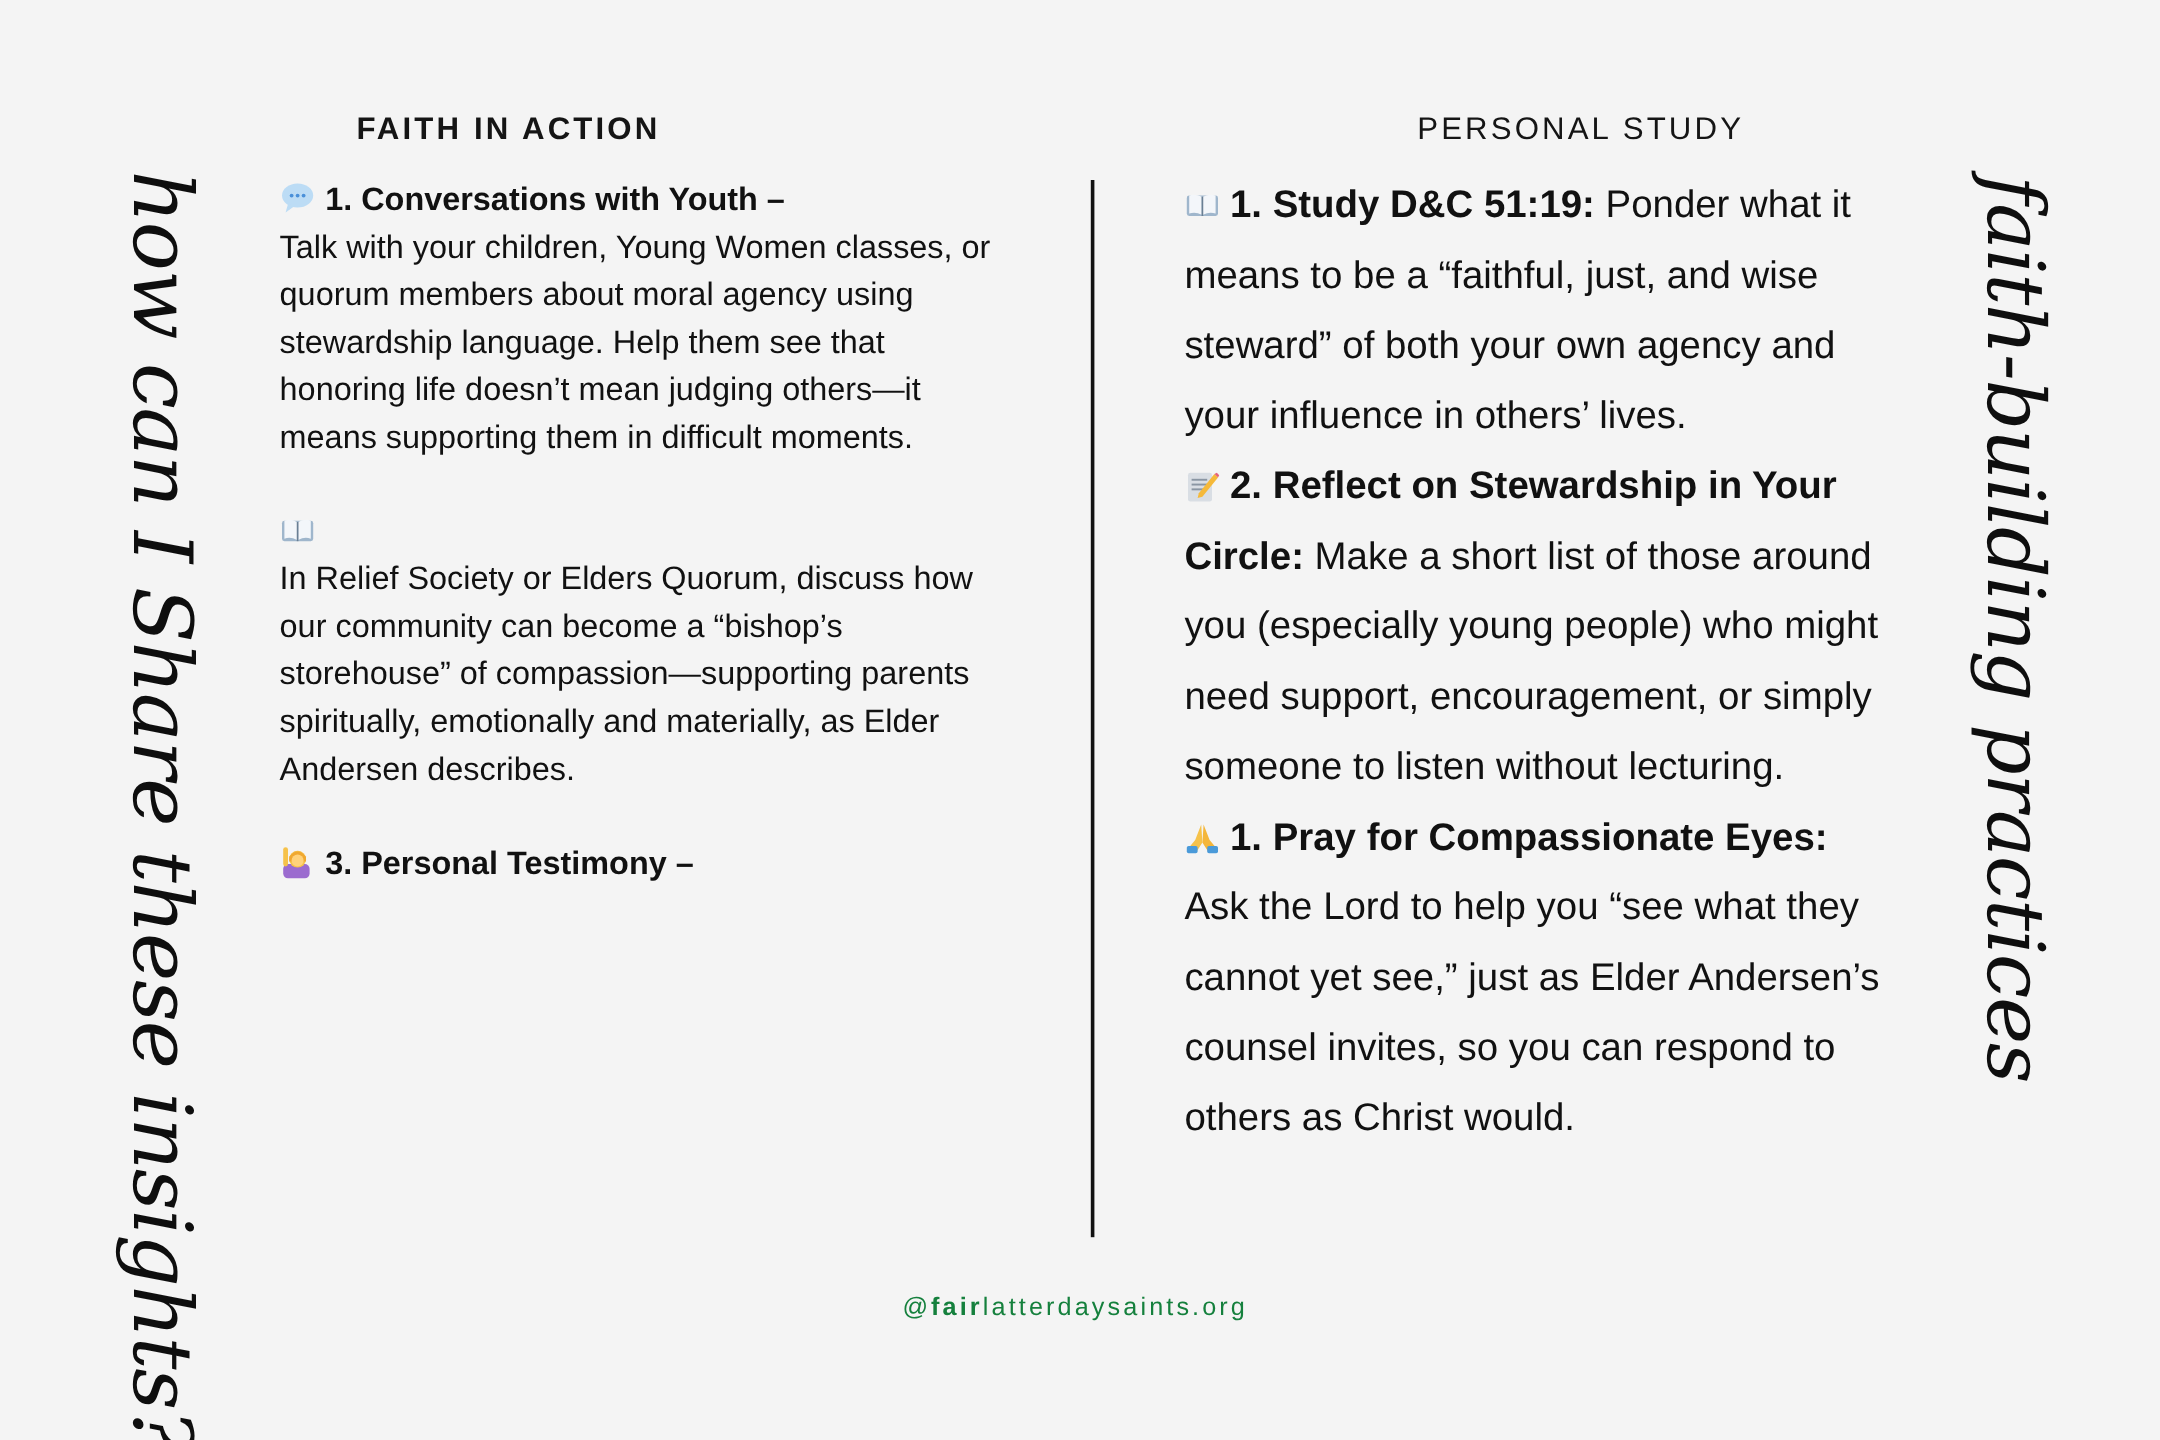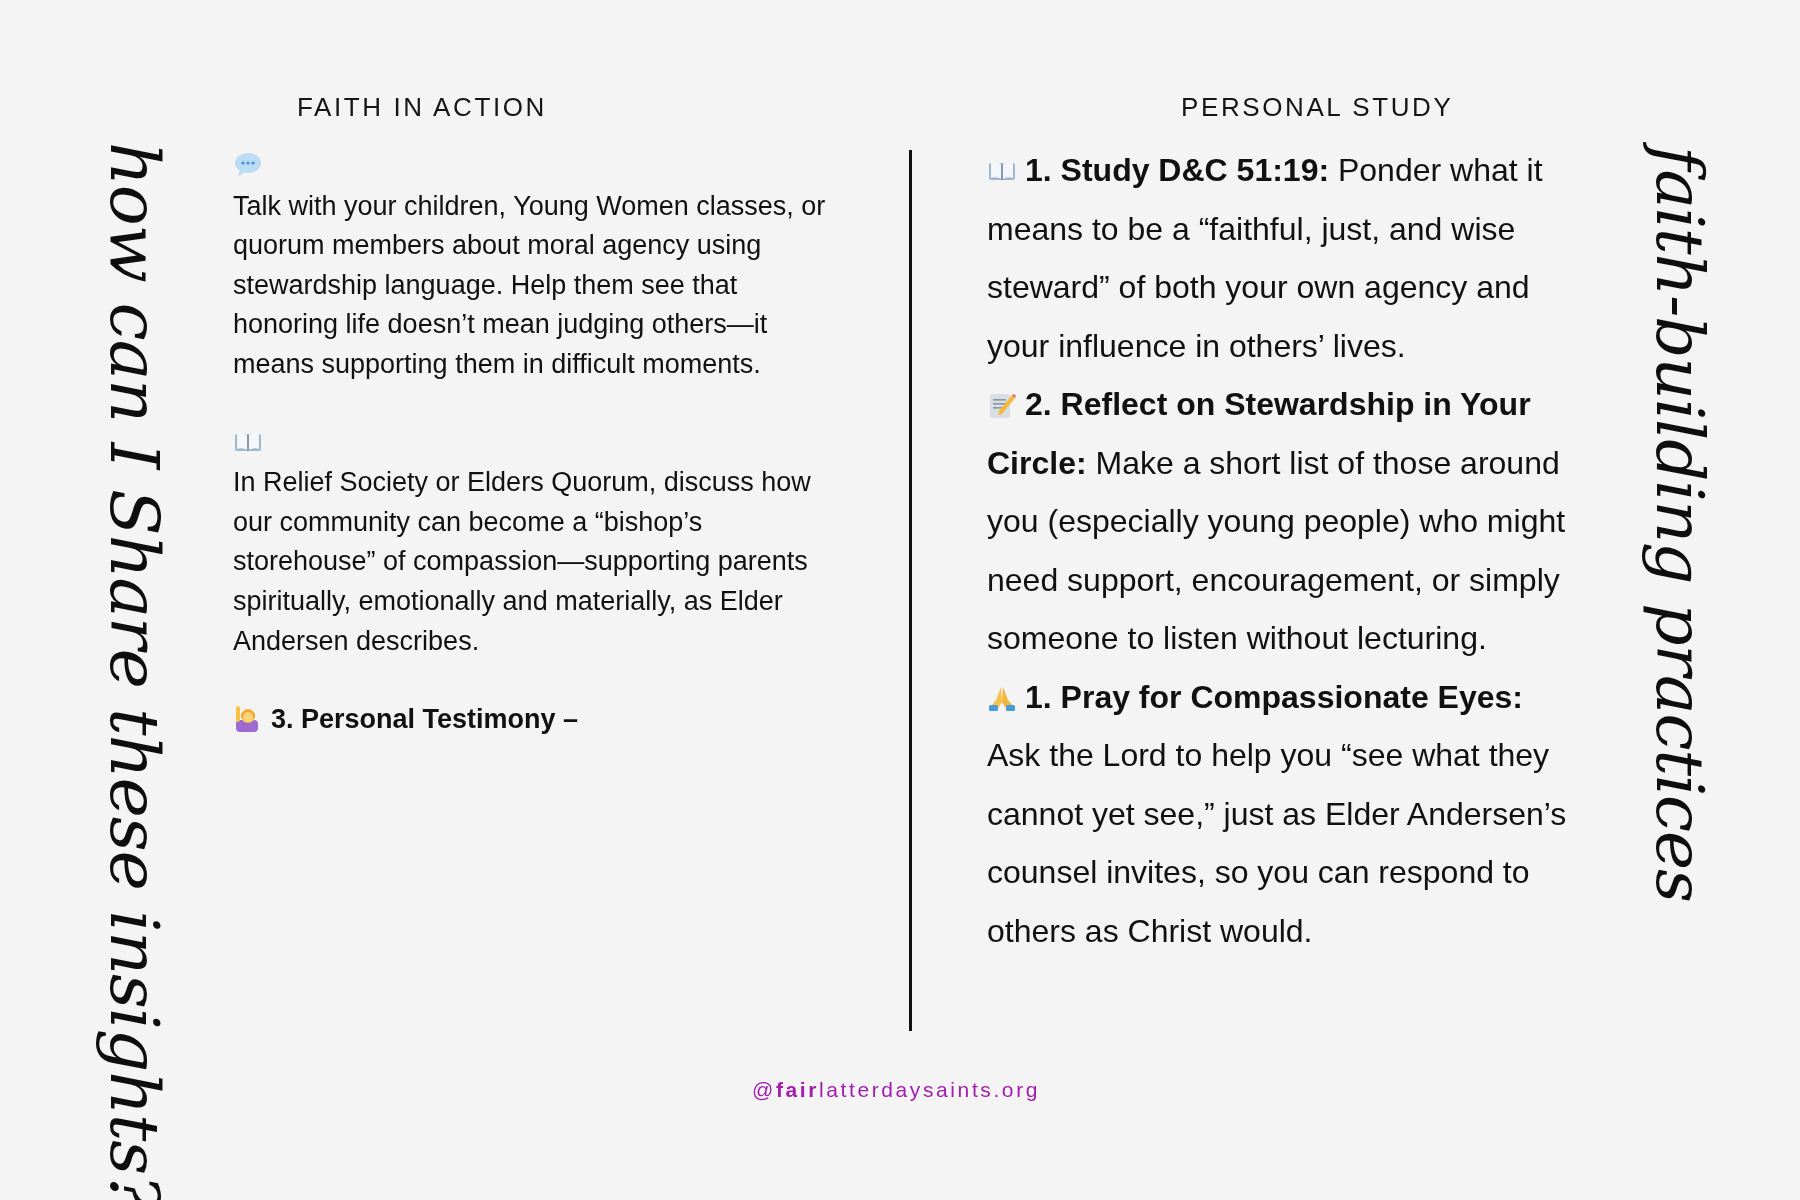--- a/index.html
+++ b/index.html
@@ -13,21 +13,21 @@
     }
     .section-heading {
       position: absolute;
       top: 92px;
       font-size: 26px;
       letter-spacing: 2.6px;
       font-weight: 400;
       color: #151515;
       white-space: nowrap;
     }
-    #heading-left { left: 297px; }
+    #heading-left { left: 297px; font-weight: bold; }
     #heading-right { left: 1181px; }
 
     .vertical-script {
       position: absolute;
       font-family: "DejaVu Serif", serif;
       font-style: italic;
       font-size: 70px;
       line-height: 1;
       color: #0e0e0e;
       white-space: nowrap;
@@ -74,21 +74,21 @@
       line-height: 28px;
       text-align: center;
     }
     .emoji svg { width: 30px; height: 28px; display: block; }
 
     .footer {
       position: absolute;
       left: 752px; top: 1078px;
       font-size: 21px;
       letter-spacing: 2.6px;
-      color: #a21caf;
+      color: #15803d;
       white-space: nowrap;
     }
     .footer .bold { font-weight: 700; }
   </style>
 </head>
 <body>
 
 <div id="heading-left" class="section-heading">FAITH IN ACTION</div>
 <div id="heading-right" class="section-heading">PERSONAL STUDY</div>
 
@@ -98,21 +98,21 @@
 <div class="col-left">
   <div class="item">
     <span class="emoji">
       <svg viewBox="0 0 30 28">
           <ellipse cx="15" cy="12" rx="13" ry="10" fill="#bcdcf5"></ellipse>
           <path d="M7 19 L5 26 L12 21 Z" fill="#bcdcf5"></path>
           <circle cx="10" cy="12" r="1.6" fill="#4a90d9"></circle>
           <circle cx="15" cy="12" r="1.6" fill="#4a90d9"></circle>
           <circle cx="20" cy="12" r="1.6" fill="#4a90d9"></circle>
         </svg>
-    </span>
+    </span><span class="item-title">1. Conversations with Youth –</span>
     <span class="item-body">Talk with your children, Young Women classes, or quorum members about moral agency using stewardship language. Help them see that honoring life doesn’t mean judging others—it means supporting them in difficult moments.</span>
   </div>
   <div class="item">
     <span class="emoji">
       <svg viewBox="0 0 30 28">
           <rect x="2" y="6" width="26" height="17" rx="2" fill="#9fb6cc"></rect>
           <path d="M4 6 Q9 4 14.5 7 L14.5 22 Q9 19 4 21 Z" fill="#f3f6fa"></path>
           <path d="M26 6 Q21 4 15.5 7 L15.5 22 Q21 19 26 21 Z" fill="#f3f6fa"></path>
           <rect x="14.3" y="7" width="1.4" height="16" fill="#6a7f94"></rect>
         </svg>

